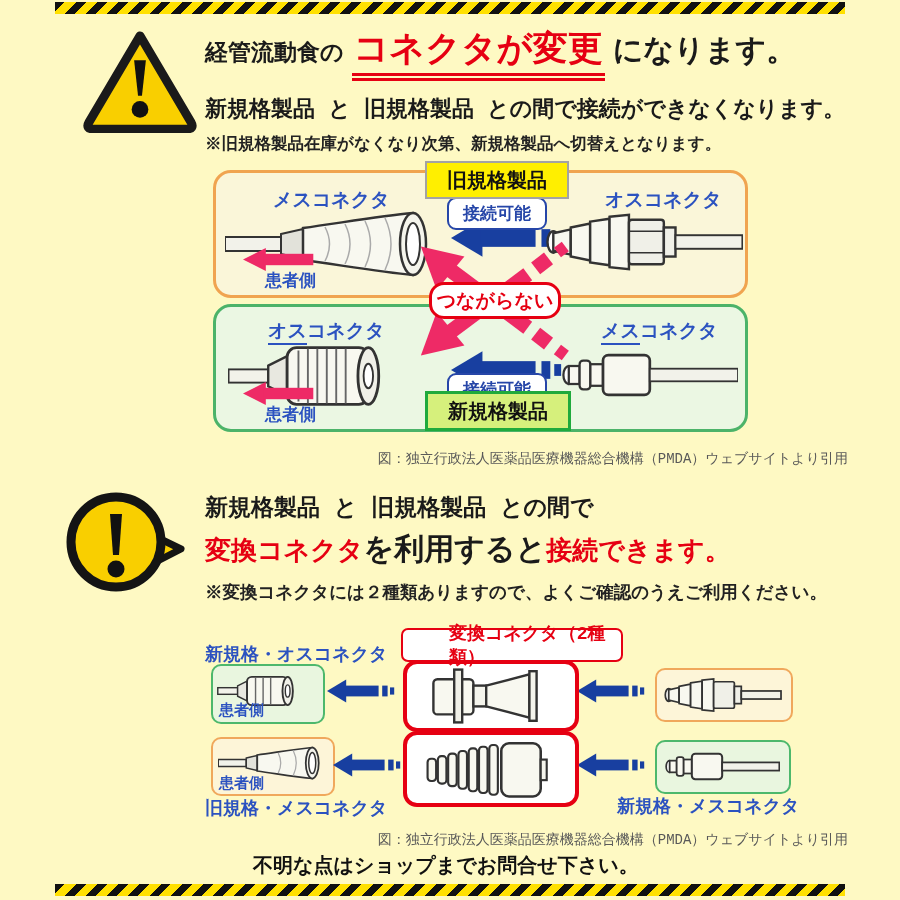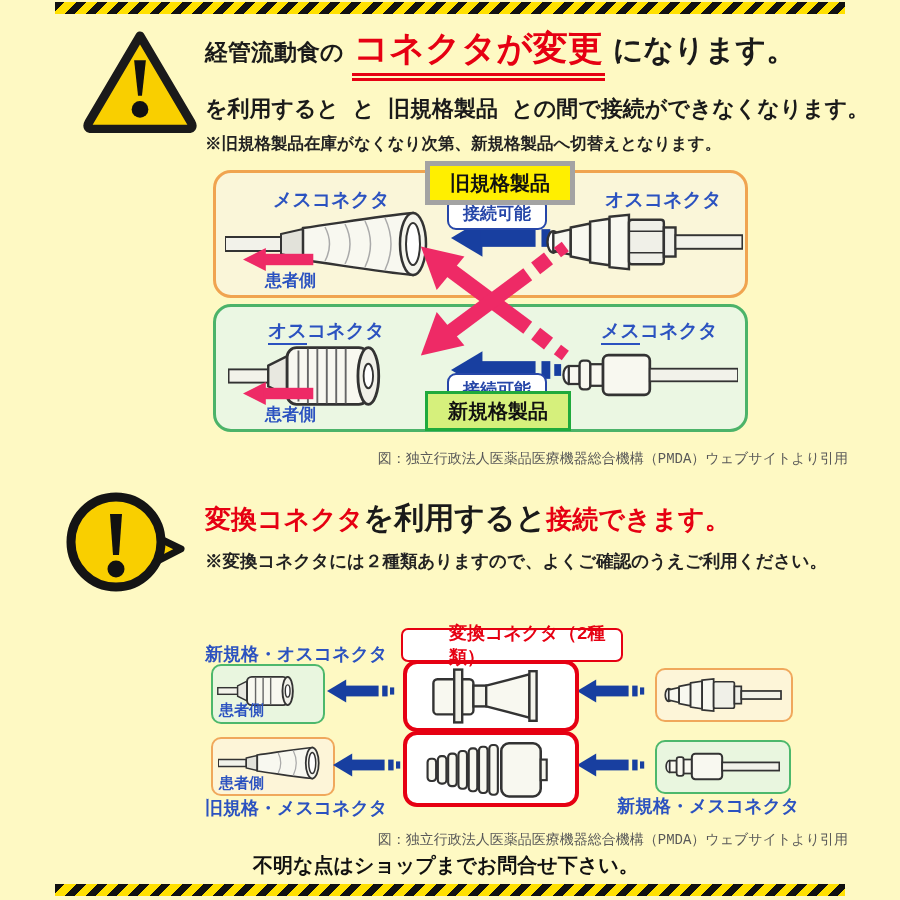--- a/index.html
+++ b/index.html
@@ -11,21 +11,21 @@
   .h1row{display:flex;align-items:baseline;gap:8px;white-space:nowrap;}
   .h1-prefix{font-size:23px;font-weight:600;color:#1a1a1a;}
   .h1-red{font-size:35px;font-weight:800;color:#e60012;display:inline-block;
           border-bottom:8px double #e60012;padding:0 2px 3px 2px;line-height:1.05;}
   .h1-suffix{font-size:30px;font-weight:800;color:#1a1a1a;}
   .subhead{font-size:22px;font-weight:600;color:#1a1a1a;margin-top:13px;white-space:nowrap;}
   .note{font-size:16.5px;font-weight:600;color:#222;margin-top:9px;white-space:nowrap;}
   
   .panel-old{background:#faf6d9;border:3px solid #f0a450;border-radius:18px;}
   .panel-new{background:#ebf7e3;border:3px solid #4cb369;border-radius:18px;}
-  .badge-yellow{background:#ffef00;border:5px solid #a3a3a3;display:flex;align-items:center;
+  .badge-yellow{background:#ffef00;border:2px solid #a3a3a3;display:flex;align-items:center;
                 justify-content:center;font-size:20px;font-weight:800;color:#111;z-index:6;}
   .badge-green{background:#d6f07c;border:3px solid #1faa3c;display:flex;align-items:center;
                justify-content:center;font-size:20px;font-weight:800;color:#111;z-index:6;}
   .badge-blue{background:#fff;border:2.5px solid #2646a8;border-radius:9px;color:#2646a8;
               display:flex;align-items:center;justify-content:center;font-size:17px;font-weight:800;z-index:5;}
   .badge-nocon{background:#fff;border:3px solid #e60012;border-radius:15px;color:#e60012;
                display:flex;align-items:center;justify-content:center;font-size:19px;font-weight:800;z-index:7;}
   .badge-conv{background:#fff;border:2.5px solid #e60012;border-radius:7px;color:#e60012;
               display:flex;align-items:center;justify-content:center;font-size:18px;font-weight:800;z-index:6;}
   .blue-label{color:#2b52c0;font-weight:700;font-size:19px;white-space:nowrap;}
@@ -61,21 +61,21 @@
       <circle cx="62" cy="84" r="8.5" fill="#111"></circle>
     </svg>
   </div>
 
   <div class="abs" style="left:205px;top:30px;">
     <div class="h1row">
       <span class="h1-prefix">経管流動食の</span>
       <span class="h1-red">コネクタが変更</span>
       <span class="h1-suffix">になります。</span>
     </div>
-    <div class="subhead">を利用すると と 旧規格製品 との間で接続ができなくなります。</div>
+    <div class="subhead">新規格製品 と 旧規格製品 との間で接続ができなくなります。</div>
     <div class="note">※旧規格製品在庫がなくなり次第、新規格製品へ切替えとなります。</div>
   </div>
 
   <div class="abs" style="left:213px;top:170px;width:535px;height:265px;">
 
     <div class="abs panel-old" style="left:0;top:0;width:529px;height:122px;"></div>
     <div class="abs panel-new" style="left:0;top:134px;width:529px;height:122px;"></div>
 
     <div class="abs" style="left:196px;top:66px;z-index:4;">
       <svg width="188" height="130" viewBox="0 0 190 130">
@@ -198,34 +198,36 @@
     <div class="abs" style="left:30px;top:210px;">
       <svg width="76" height="27" viewBox="0 0 80 28">
         <g fill="#ee2a66">
             <polygon points="0,14 24,2 24,26"></polygon>
             <rect x="22" y="8" width="52" height="12"></rect>
           </g>
       </svg>
     </div>
     <div class="abs patient" style="left:52px;top:233px;">患者側</div>
 
+    <div class="abs badge-nocon" style="left:216px;top:112px;width:126px;height:31px;">つながらない</div>
   </div>
 
   <div class="abs caption" style="right:52px;top:450px;">図：独立行政法人医薬品医療機器総合機構（PMDA）ウェブサイトより引用</div>
 
   <div class="abs" style="left:64px;top:487px;">
     <svg width="122" height="112" viewBox="0 0 122 112">
       <path d="M84,46 L117,62 L82,80 Z" fill="#f9cf00" stroke="#141414" stroke-width="7" stroke-linejoin="round"></path>
       <circle cx="52" cy="55" r="45" fill="#f9cf00" stroke="#141414" stroke-width="9"></circle>
       <path d="M46,27 L58,27 L55,68 L49,68 Z" fill="#111"></path>
       <circle cx="52" cy="82" r="8.5" fill="#111"></circle>
     </svg>
   </div>
 
   <div class="abs" style="left:205px;top:492px;">
+    <div class="h2-line1">新規格製品 と 旧規格製品 との間で</div>
     <div class="h2row">
       <span class="h2-red">変換コネクタ</span>
       <span class="h2-black">を利用すると</span>
       <span class="h2-red">接続できます。</span>
     </div>
     <div class="note2">※変換コネクタには２種類ありますので、よくご確認のうえご利用ください。</div>
   </div>
 
   <div class="abs" style="left:205px;top:628px;width:600px;height:195px;">
 

